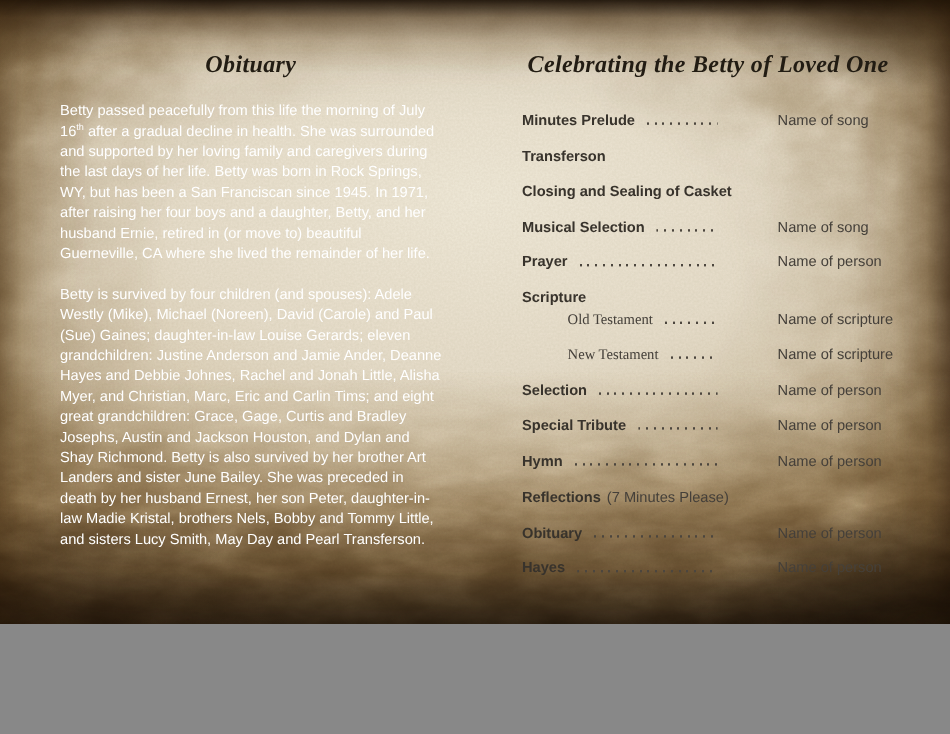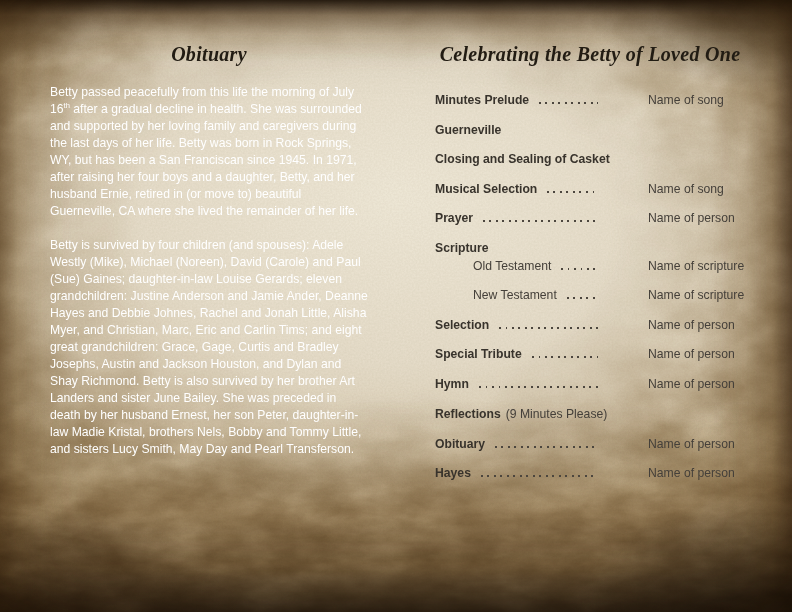--- a/index.html
+++ b/index.html
@@ -1,17 +1,17 @@
 <!DOCTYPE html>
 <html><head>
 <meta charset="utf-8">
 <style>
   html,body{margin:0;padding:0;background:#888;}
   .stage{
-    position:relative;width:792px;height:612px;overflow:hidden;isolation:isolate;
+    position:relative;width:792px;height:520px;overflow:hidden;isolation:isolate;
     font-family:"Liberation Sans","DejaVu Sans",sans-serif;
   }
   
   .bg{
     position:absolute;inset:0;z-index:0;background-color:#e2d8c2;
     background-image:
       radial-gradient(ellipse 95% 70% at 102% 102%, rgba(22,13,4,0.88) 0%, rgba(22,13,4,0) 32%),
       radial-gradient(ellipse 55% 35% at -2% 102%, rgba(45,28,10,0.65) 0%, rgba(45,28,10,0) 60%),
       radial-gradient(ellipse 48% 28% at 102% -2%, rgba(38,24,8,0.8) 0%, rgba(38,24,8,0) 62%),
       radial-gradient(ellipse 38% 22% at -2% -2%, rgba(52,33,12,0.6) 0%, rgba(52,33,12,0) 60%),
@@ -46,21 +46,21 @@
   .col-right .title{margin-bottom:28px;}
   .body{
     font-size:12.2px;line-height:17px;color:#ffffff;margin:0 0 17px 0;
   }
   sup{font-size:.62em;vertical-align:super;line-height:0;}
   
   .service-row{display:flex;align-items:baseline;margin-bottom:16.5px;}
   .service-row.group-head{margin-bottom:5px;}
   .sub-list{padding-left:38px;}
   .svc-label{font-weight:bold;font-size:12.2px;line-height:13px;color:#38332c;white-space:nowrap;}
-  .svc-label.regular{font-weight:normal;color:#45403a;}
+  .svc-label.regular{font-weight:normal;color:#45403a;font-family:Liberation Serif, serif;}
   .svc-suffix{margin-left:5px;font-size:12.2px;color:#45403a;white-space:nowrap;}
   .leader{
     flex:1 1 auto;height:2px;margin:0 6px 1px 10px;min-width:20px;
     background-image:repeating-linear-gradient(to right,#4c463e 0 1.7px,transparent 1.7px 6.5px);
   }
   .svc-value{flex:0 0 97px;font-size:12.2px;line-height:13px;color:#45403a;white-space:nowrap;margin-left:44px;}
 </style>
 </head>
 <body>
 
@@ -99,21 +99,21 @@
 
   <div class="col col-right">
     <h1 class="title">Celebrating the Betty of Loved One</h1>
     <div class="list">
         <div class="service-row">
           <span class="svc-label">Minutes Prelude</span>
           <span class="leader"></span>
           <span class="svc-value">Name of song</span>
         </div>
         <div class="service-row">
-          <span class="svc-label">Guerneville</span>
+          <span class="svc-label">Transferson</span>
         </div>
         <div class="service-row">
           <span class="svc-label">Closing and Sealing of Casket</span>
         </div>
         <div class="service-row">
           <span class="svc-label">Musical Selection</span>
           <span class="leader"></span>
           <span class="svc-value">Name of song</span>
         </div>
         <div class="service-row">
@@ -146,21 +146,21 @@
           <span class="leader"></span>
           <span class="svc-value">Name of person</span>
         </div>
         <div class="service-row">
           <span class="svc-label">Hymn</span>
           <span class="leader"></span>
           <span class="svc-value">Name of person</span>
         </div>
         <div class="service-row">
           <span class="svc-label">Reflections</span>
-          <span class="svc-suffix">(9 Minutes Please)</span>
+          <span class="svc-suffix">(7 Minutes Please)</span>
         </div>
         <div class="service-row">
           <span class="svc-label">Obituary</span>
           <span class="leader"></span>
           <span class="svc-value">Name of person</span>
         </div>
         <div class="service-row">
           <span class="svc-label">Hayes</span>
           <span class="leader"></span>
           <span class="svc-value">Name of person</span>

